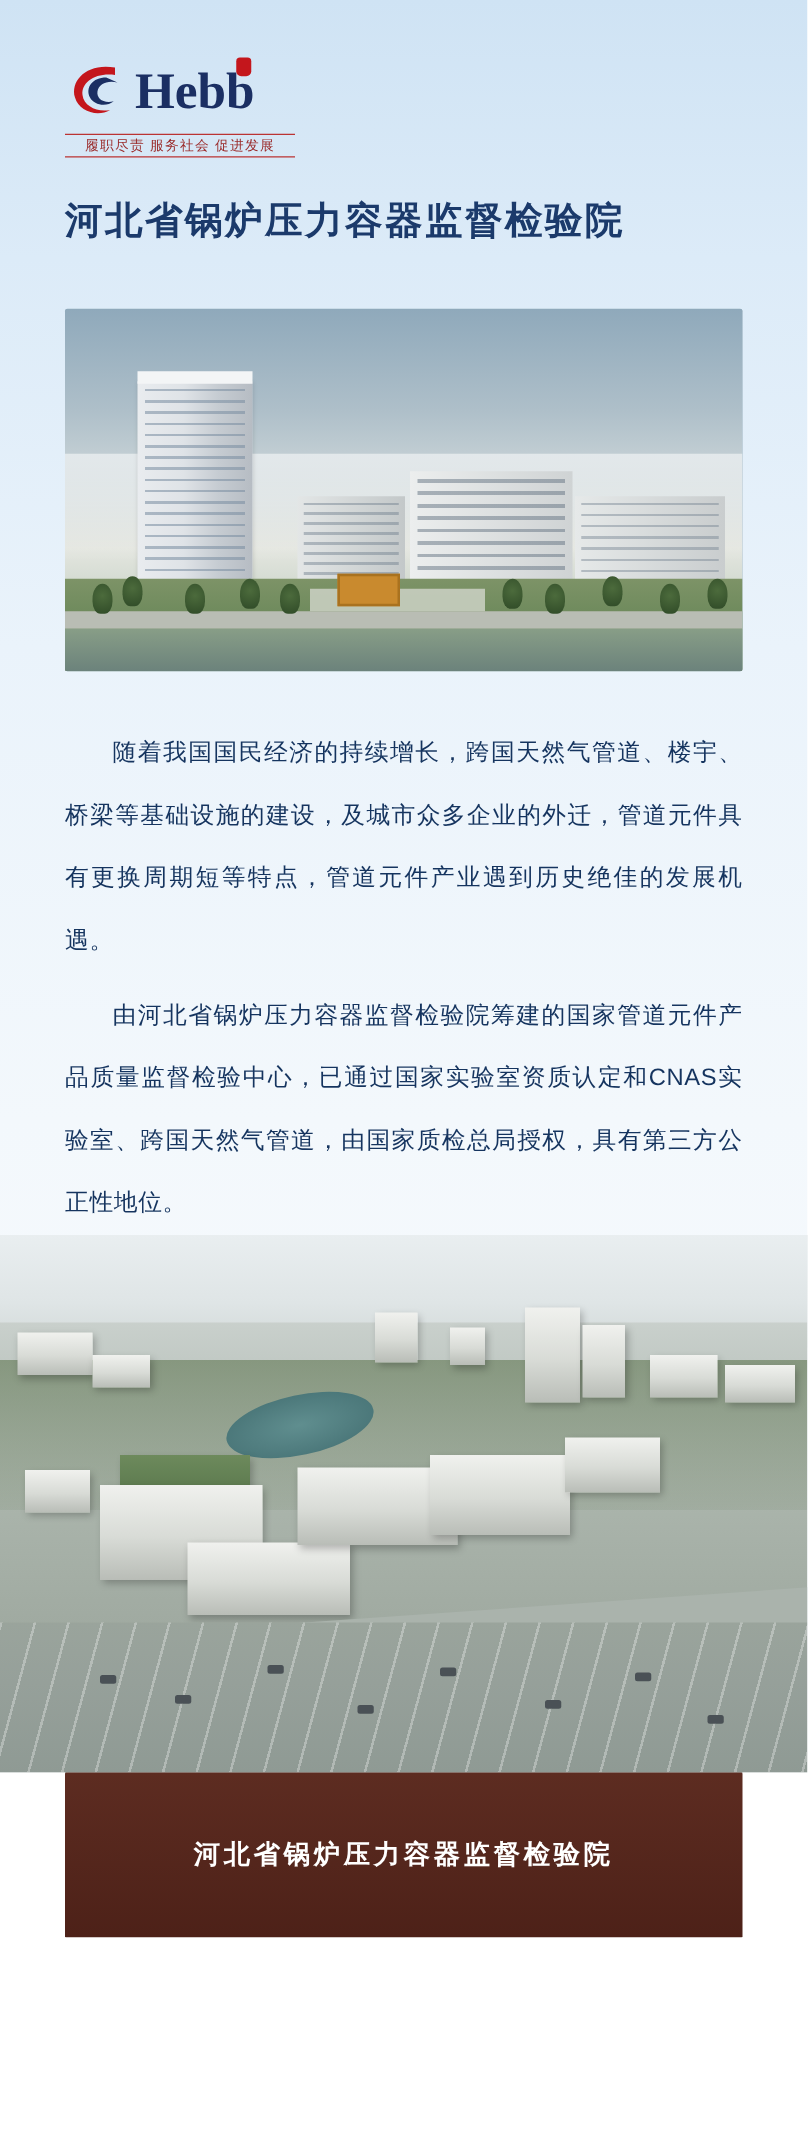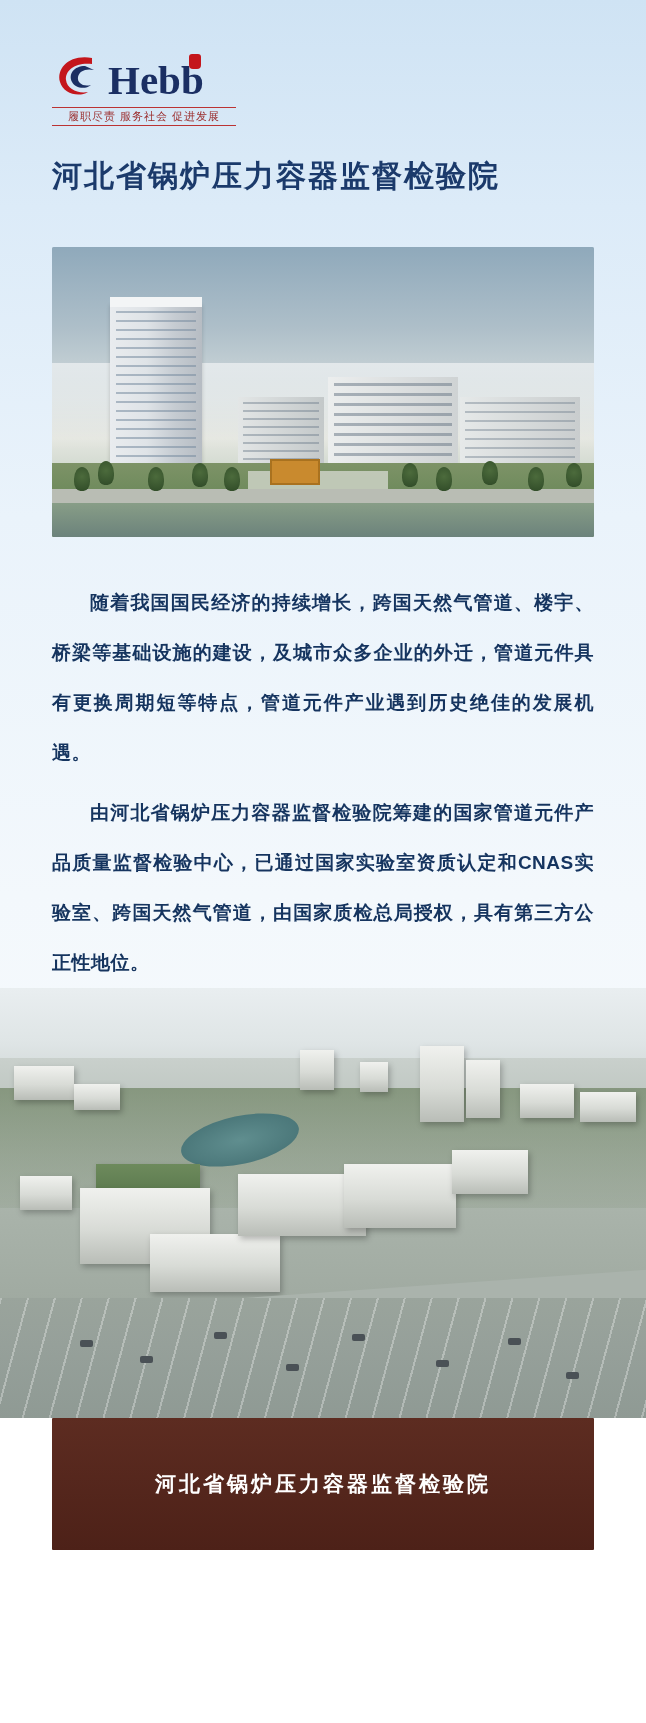--- a/index.html
+++ b/index.html
@@ -24,21 +24,21 @@
   
   .logo-block {
     position: absolute;
     left: 52px;
     top: 42px;
     width: 260px;
     height: 92px;
   }
   .logo-row {
     display: flex;
-    align-items: flex-end;
+    align-items: center;
     height: 60px;
   }
   .logo-mark {
     position: relative;
     width: 54px;
     height: 52px;
     flex: 0 0 54px;
   }
   .logo-mark svg { display:block; }
   .logo-word {
@@ -188,21 +188,20 @@
     color: #15345f;
     font-size: 19px;
     line-height: 50px;
     letter-spacing: 0.5px;
     text-align: justify;
     font-family: "Liberation Sans", sans-serif;
   }
   .article p {
     margin: 0 0 10px 0;
     text-indent: 2em;
-    font-weight: bold;
   }
 
   
   .aerial {
     position: absolute;
     left: 0;
     top: 988px;
     width: 646px;
     height: 430px;
     overflow: hidden;

